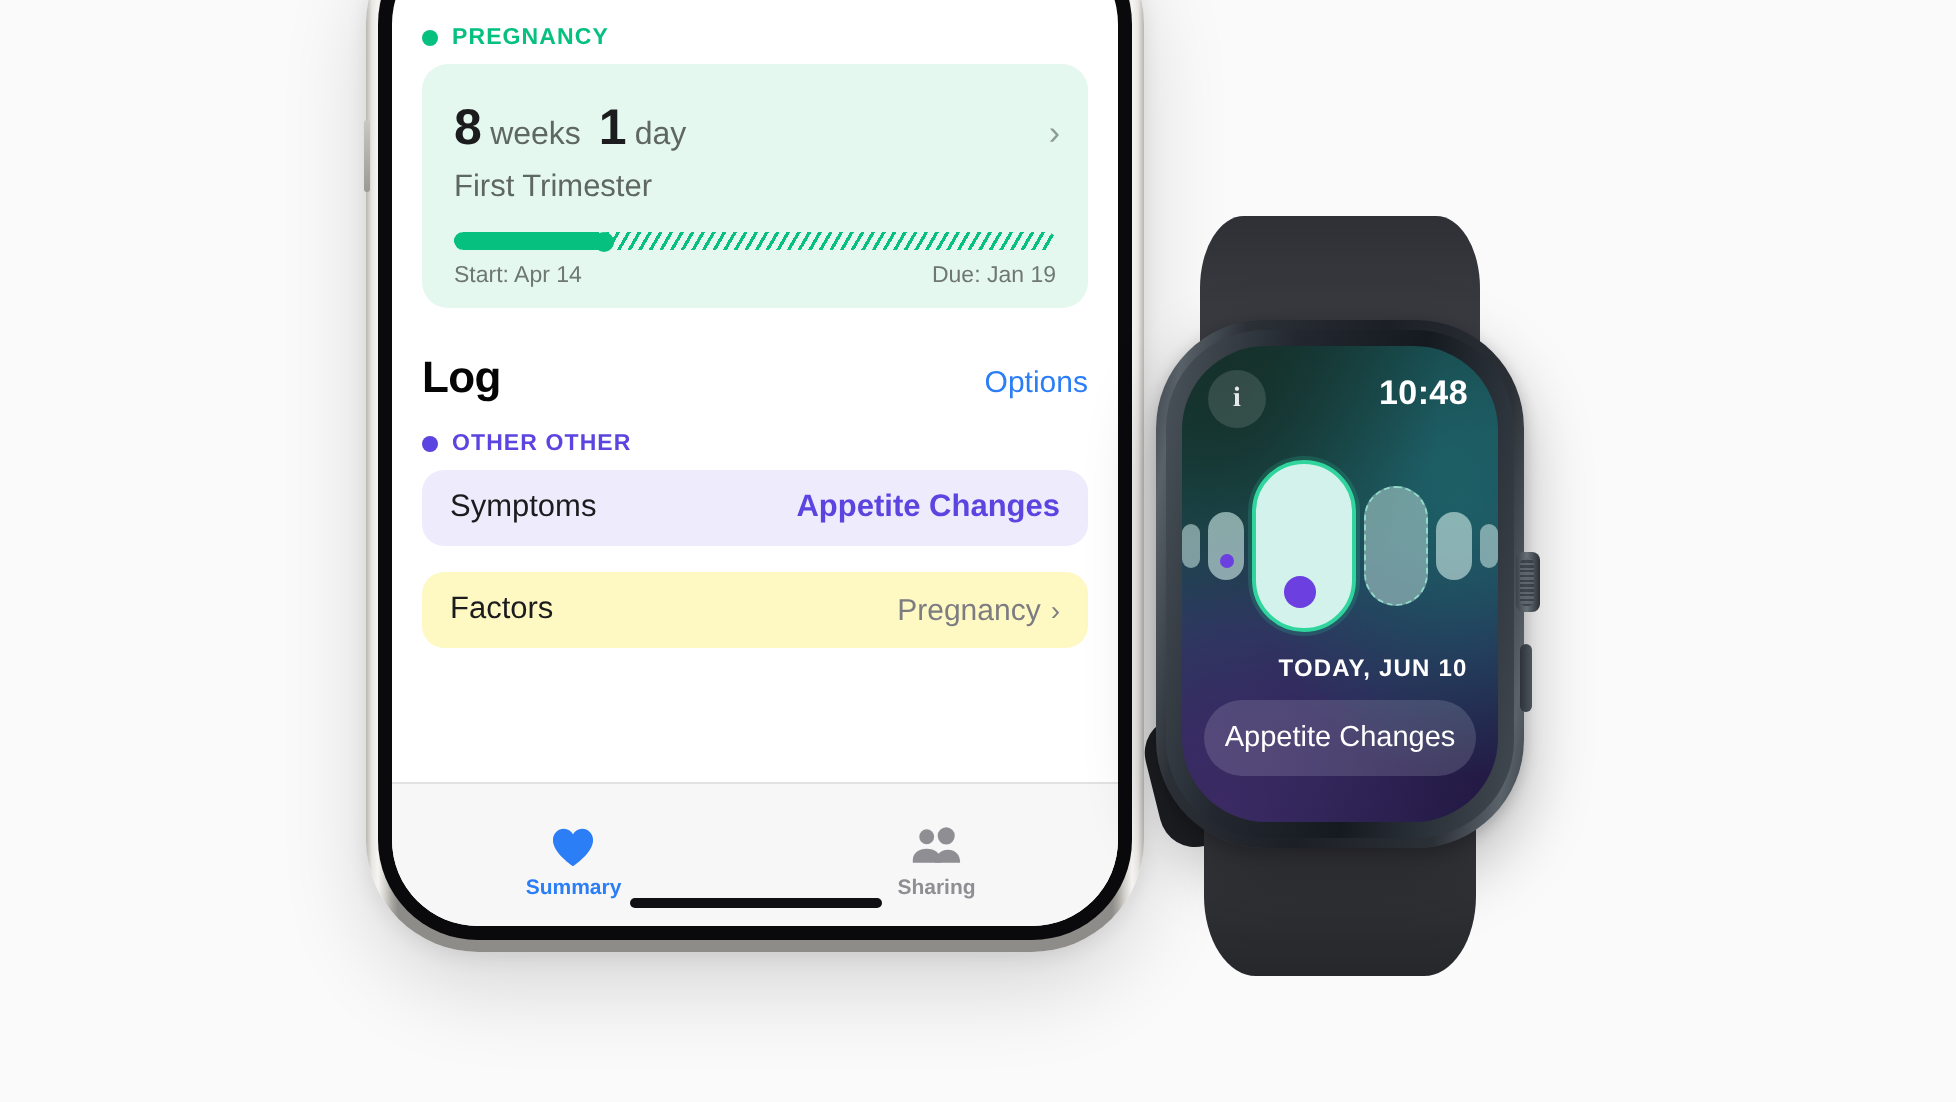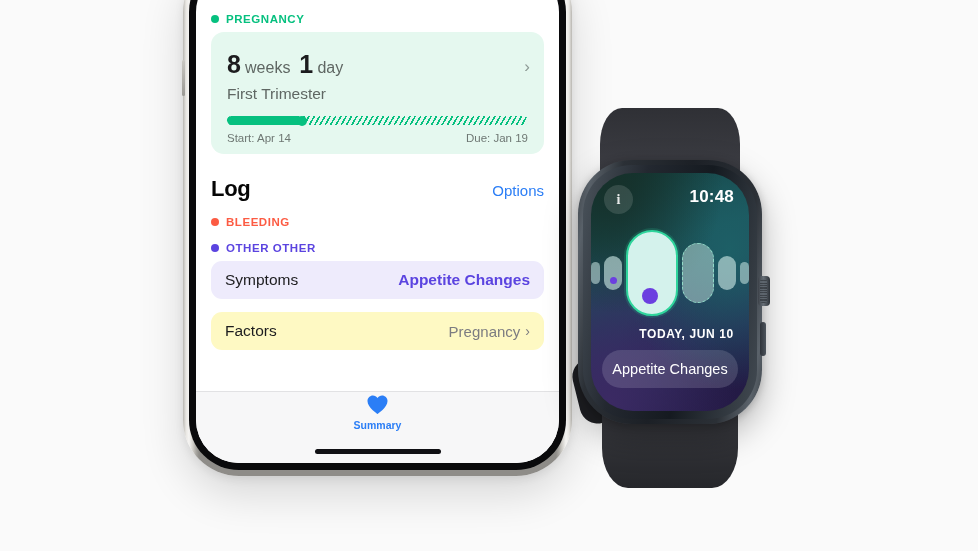--- a/index.html
+++ b/index.html
@@ -218,21 +218,21 @@
   
   .tabbar {
     position: absolute;
     left: 0; right: 0;
     bottom: 0;
     height: 72px;
     background: #f7f7f8;
     border-top: 0.5px solid #e2e2e4;
     display: flex;
     align-items: flex-start;
-    padding-top: 2px;
+    padding-top: 21px;
   }
   .tab {
     flex: 1;
     display: flex;
     flex-direction: column;
     align-items: center;
     gap: 4px;
   }
   .tab .tl {
     font-size: 10.5px;
@@ -504,24 +504,20 @@
             <span>Start: Apr 14</span>
             <span>Due: Jan 19</span>
           </div>
         </div>
 
         <div class="log-head">
           <span class="log-title">Log</span>
           <span class="log-options">Options</span>
         </div>
 
-        <div class="sec-label bleed">
-          <span class="sec-dot"></span>
-          <span>BLEEDING</span>
-        </div>
 
 
         <div class="sec-label other">
           <span class="sec-dot"></span>
           <span>OTHER OTHER</span>
         </div>
 
         <div class="row symptoms">
           <span>Symptoms</span>
           <span class="val-purple">Appetite Changes</span>
@@ -538,20 +534,31 @@
       </div>
 
       <div class="tabbar">
         <div class="tab active">
           <span>
             <svg width="23" height="21" viewBox="0 0 24 22">
               <path d="M12 21C12 21 1.5 14.2 1.5 7.4 1.5 3.9 4.2 1.5 7.2 1.5c2 0 3.8 1.1 4.8 2.8C13 2.6 14.8 1.5 16.8 1.5c3 0 5.7 2.4 5.7 5.9C22.5 14.2 12 21 12 21z" fill="#2b7ef6"></path>
             </svg>
           </span>
           <span class="tl">Summary</span>
+        </div>
+        <div class="tab">
+          <span>
+            <svg width="26" height="21" viewBox="0 0 28 22">
+              <circle cx="9" cy="5.5" r="4" fill="#8e8e93"></circle>
+              <circle cx="19.5" cy="5" r="4.6" fill="#8e8e93"></circle>
+              <path d="M1.5 18c0-3.6 3.3-6 7.5-6s7.5 2.4 7.5 6v1.5H1.5z" fill="#8e8e93"></path>
+              <path d="M13.5 19.5c0-3.9 2.8-7 7-7s6.5 3 6.5 7z" fill="#8e8e93"></path>
+            </svg>
+          </span>
+          <span class="tl">Sharing</span>
         </div>
       </div>
 
       <div class="home-ind"></div>
     </div>
   </div>
 
   <div id="watch">
     <div class="band-top"></div>
     <div class="band-lug-left"></div>

